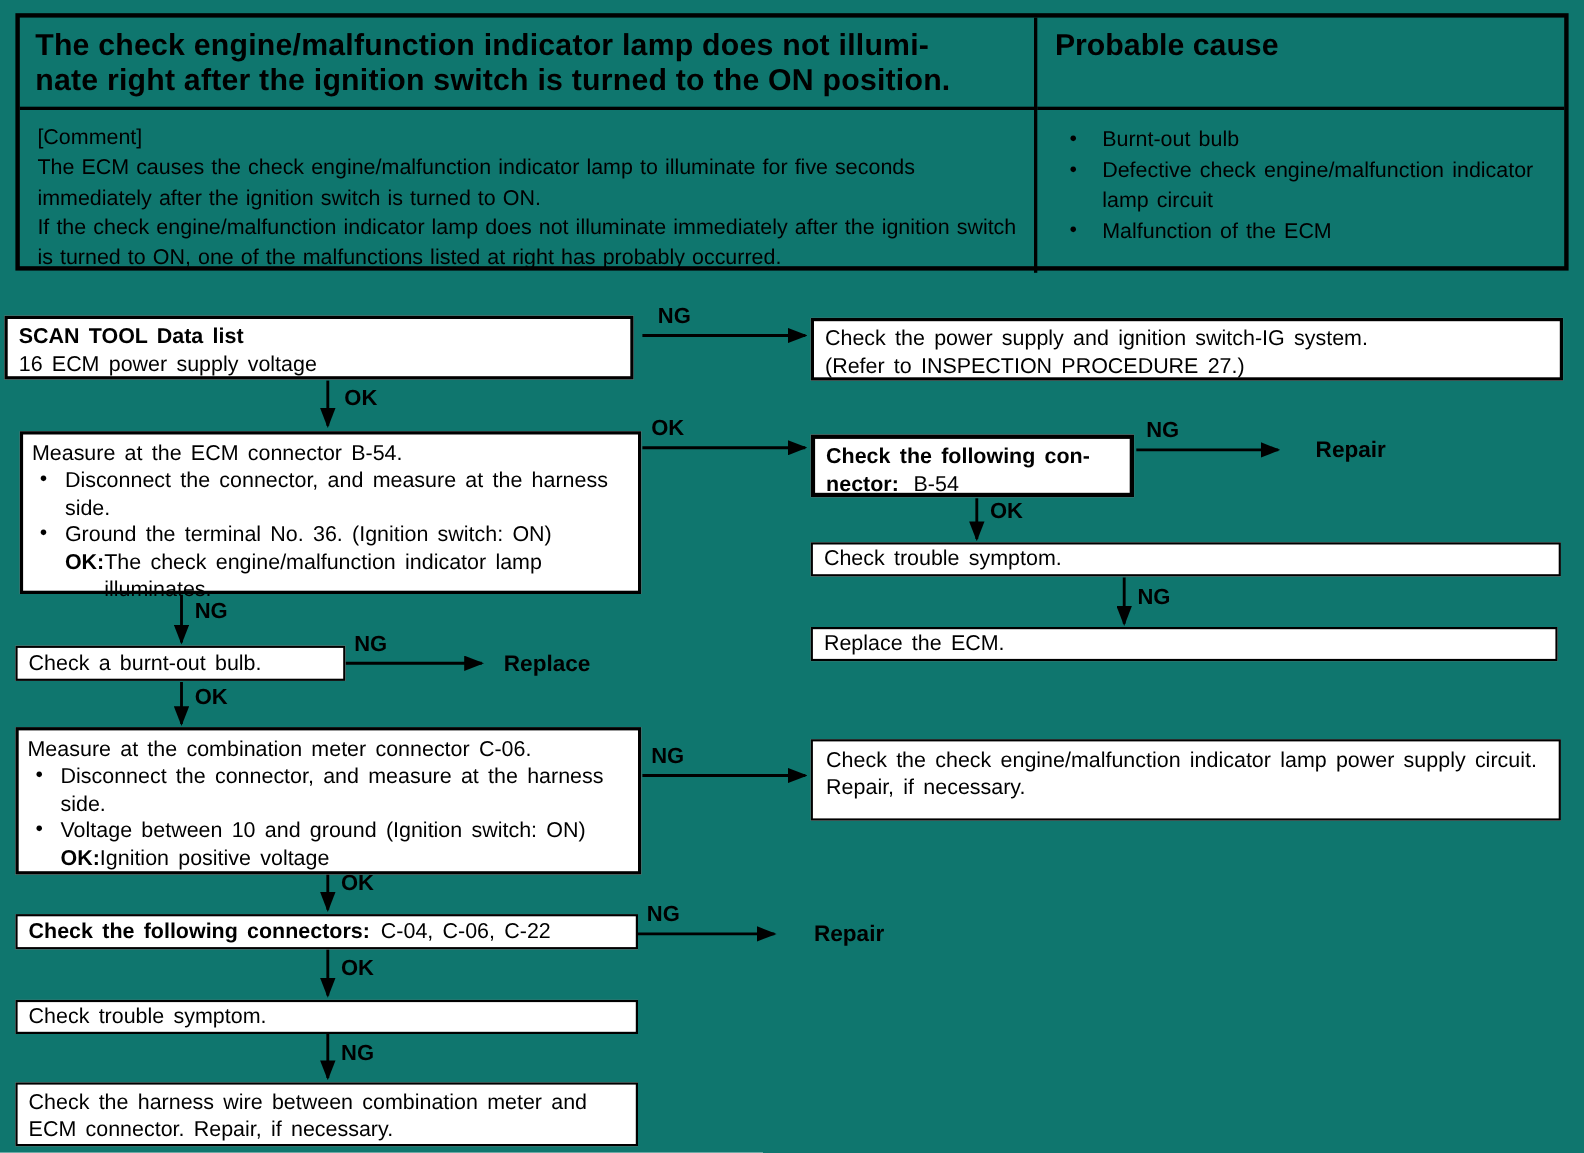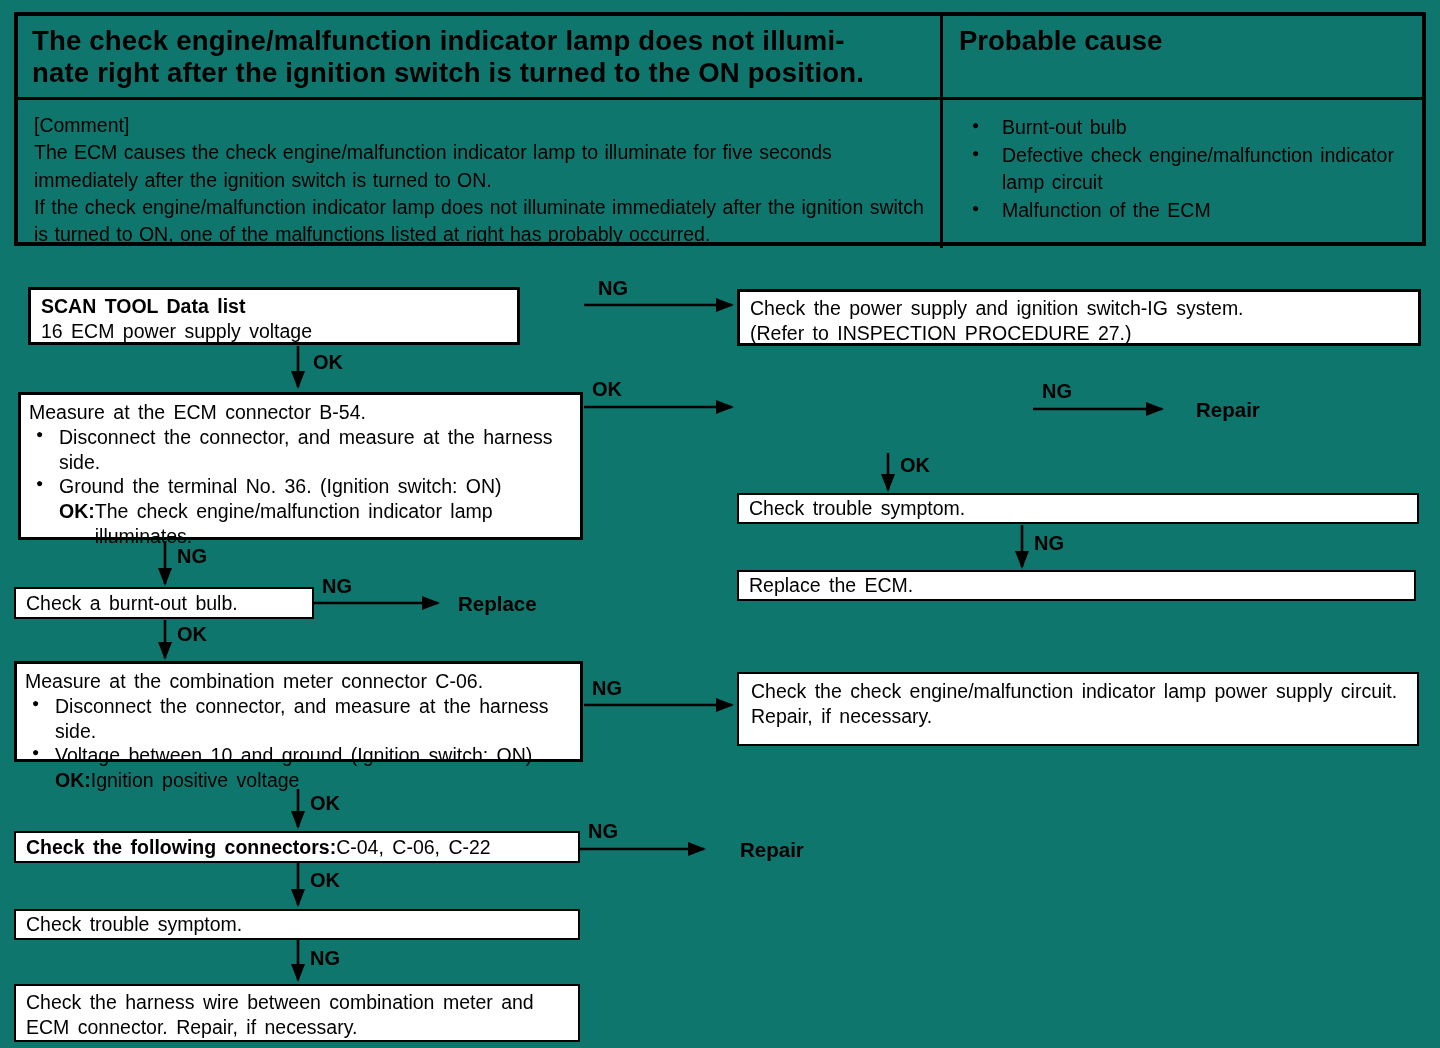--- a/index.html
+++ b/index.html
@@ -163,70 +163,75 @@
   <span class="edge-label" style="left:592px; top:678px;">NG</span>
   <span class="edge-label" style="left:310px; top:793px;">OK</span>
   <span class="edge-label" style="left:588px; top:821px;">NG</span>
   <span class="edge-label" style="left:310px; top:870px;">OK</span>
   <span class="edge-label" style="left:310px; top:948px;">NG</span>
 
   <span class="terminal" style="left:1196px; top:410px;">Repair</span>
   <span class="terminal" style="left:458px; top:604px;">Replace</span>
   <span class="terminal" style="left:740px; top:850px;">Repair</span>
 
-  <div class="fbox pad" style="left:28px; top:287px; width:492px; height:58px;">
+  <div class="fbox pad" style="left:4px; top:287px; width:572px; height:58px;">
     <div class="b">SCAN TOOL Data list</div>
     <div>16 ECM power supply voltage</div>
   </div>
 
   <div class="fbox pad" style="left:737px; top:289px; width:684px; height:57px;">
     <div>Check the power supply and ignition switch-IG system.</div>
     <div>(Refer to INSPECTION PROCEDURE 27.)</div>
   </div>
 
   <div class="fbox" style="left:18px; top:392px; width:565px; height:148px; padding:5px 8px;">
     <div>Measure at the ECM connector B-54.</div>
     <div class="bullet">Disconnect the connector, and measure at the harness side.</div>
     <div class="bullet">Ground the terminal No. 36. (Ignition switch: ON)</div>
     <div class="ok-line">
       <span class="ok-key">OK:</span>
       <span>The check engine/malfunction indicator lamp illuminates.</span>
     </div>
   </div>
 
+  <div class="fbox" style="left:737px; top:395px; width:294px; height:57px; padding:4px 10px; border-width:4px;">
+    <span class="b preline">Check the following con-
+nector:</span>
+    <span style="margin-left:5px;">B-54</span>
+  </div>
 
   <div class="fbox thin single" style="left:737px; top:493px; width:682px; height:31px;">
     <span>Check trouble symptom.</span>
   </div>
 
   <div class="fbox thin single" style="left:737px; top:570px; width:679px; height:31px;">
     <span>Replace the ECM.</span>
   </div>
 
   <div class="fbox thin single" style="left:14px; top:587px; width:300px; height:32px;">
     <span>Check a burnt-out bulb.</span>
   </div>
 
-  <div class="fbox" style="left:14px; top:661px; width:569px; height:101px; padding:5px 8px;">
+  <div class="fbox" style="left:14px; top:661px; width:569px; height:134px; padding:5px 8px;">
     <div>Measure at the combination meter connector C-06.</div>
     <div class="bullet">Disconnect the connector, and measure at the harness side.</div>
     <div class="bullet">Voltage between 10 and ground (Ignition switch: ON)</div>
     <div class="ok-line">
       <span class="ok-key">OK:</span>
       <span>Ignition positive voltage</span>
     </div>
   </div>
 
   <div class="fbox thin" style="left:737px; top:672px; width:682px; height:74px; padding:5px 12px;">
     <span>Check the check engine/malfunction indicator lamp power supply circuit. Repair, if necessary.</span>
   </div>
 
   <div class="fbox thin single" style="left:14px; top:831px; width:566px; height:32px;">
     <span class="b">Check the following connectors:</span>
-    <span style="margin-left:0;">C-04, C-06, C-22</span>
+    <span style="margin-left:10px;">C-04, C-06, C-22</span>
   </div>
 
   <div class="fbox thin single" style="left:14px; top:909px; width:566px; height:31px;">
     <span>Check trouble symptom.</span>
   </div>
 
   <div class="fbox thin" style="left:14px; top:984px; width:566px; height:58px; padding:4px 10px;">
     <span>Check the harness wire between combination meter and ECM connector. Repair, if necessary.</span>
   </div>
 

